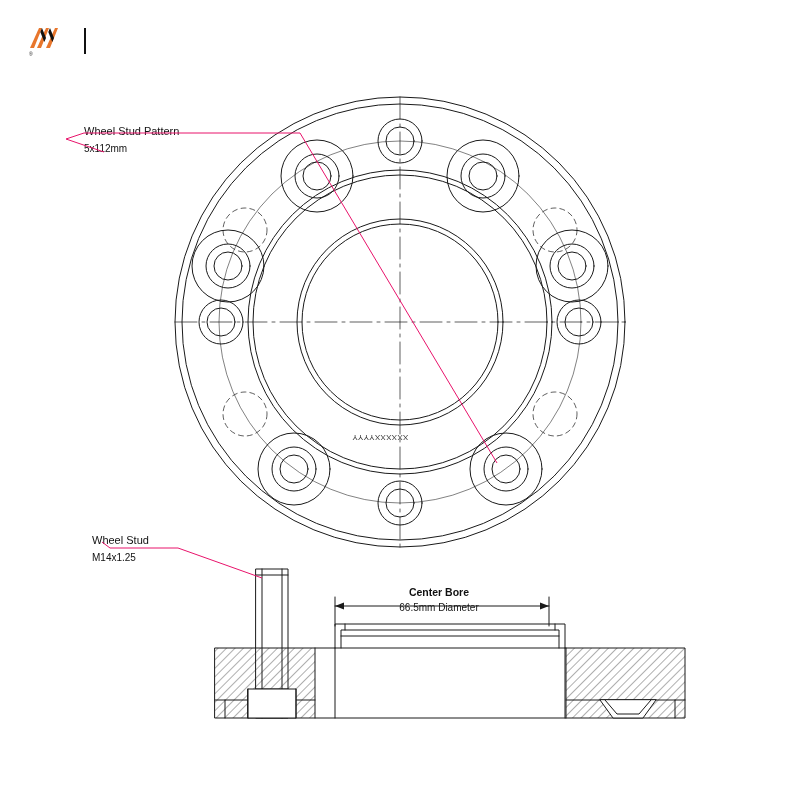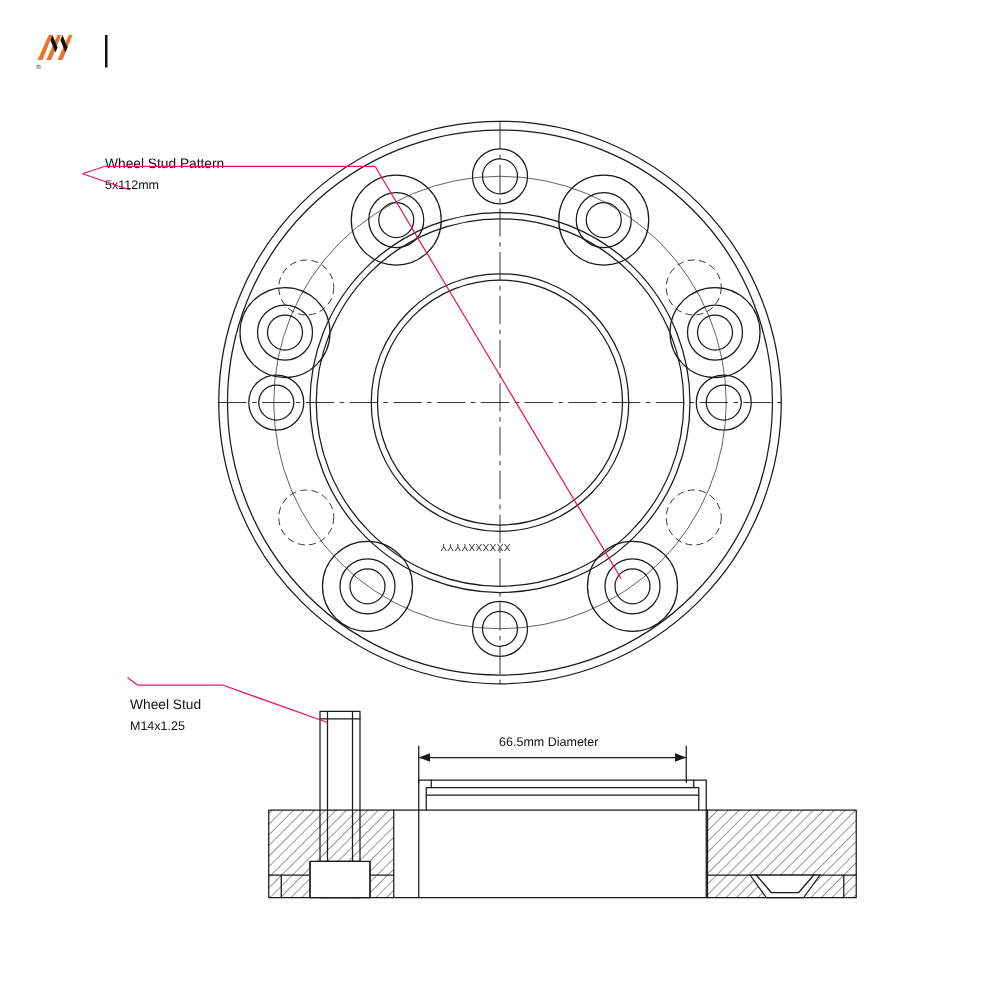--- a/index.html
+++ b/index.html
@@ -83,21 +83,21 @@
     line-height: 13px;
   }
   .callout .c-value {
     font-size: 10px;
     color: #111;
     white-space: nowrap;
     line-height: 13px;
     margin-top: 4px;
   }
   #callout-stud-pattern { left: 84px; top: 125px; }
-  #callout-wheel-stud  { left: 104px; top: 534px; margin-top: 24px; }
+  #callout-wheel-stud  { left: 92px; top: 534px; }
 
   .dim-label {
     position: absolute;
     text-align: center;
     width: 220px;
   }
   .dim-label .c-title {
     font-size: 10.5px;
     font-weight: bold;
     color: #111;
@@ -150,20 +150,21 @@
     <div class="c-title">Wheel Stud Pattern</div>
     <div class="c-value">5x112mm</div>
   </div>
 
   <div class="callout" id="callout-wheel-stud">
     <div class="c-title">Wheel Stud</div>
     <div class="c-value">M14x1.25</div>
   </div>
 
   <div class="dim-label" id="callout-center-bore">
+    <div class="c-title">Center Bore</div>
     <div class="c-value">66.5mm Diameter</div>
   </div>
 
   <div class="etch">XXXXXXYYYY</div>
 
   <svg width="800" height="800" viewBox="0 0 800 800" style="position:absolute;left:0;top:0;" xmlns="http://www.w3.org/2000/svg">
 
     <defs>
 
       <pattern id="hatch" width="6" height="6" patternUnits="userSpaceOnUse" patternTransform="rotate(45)">

